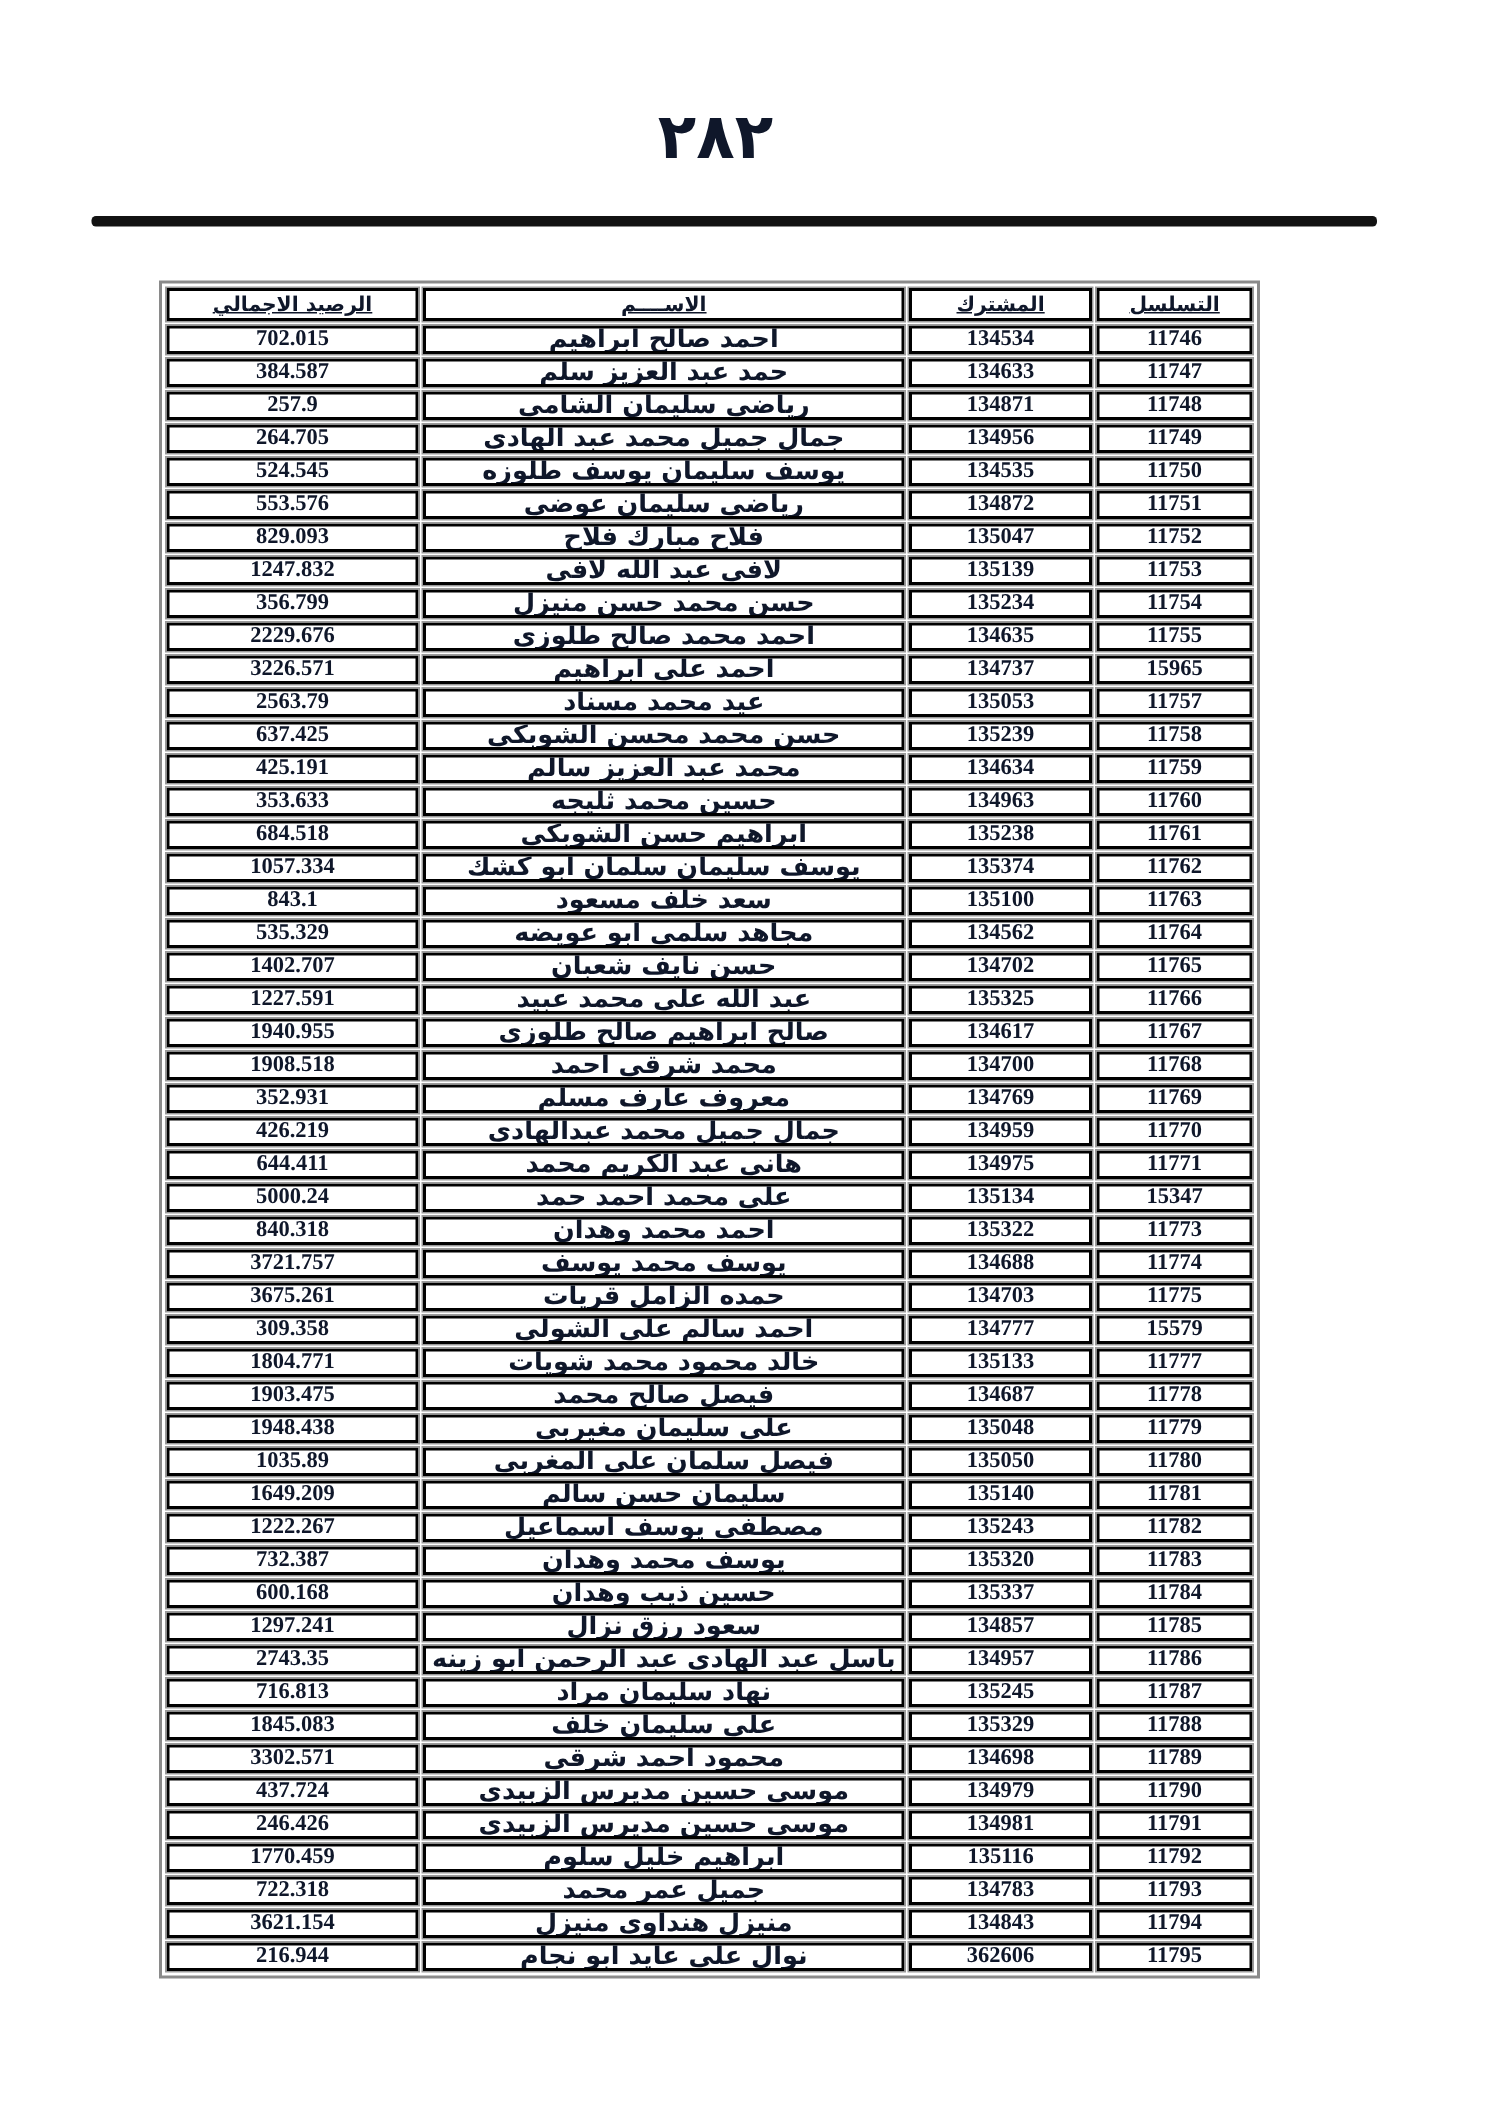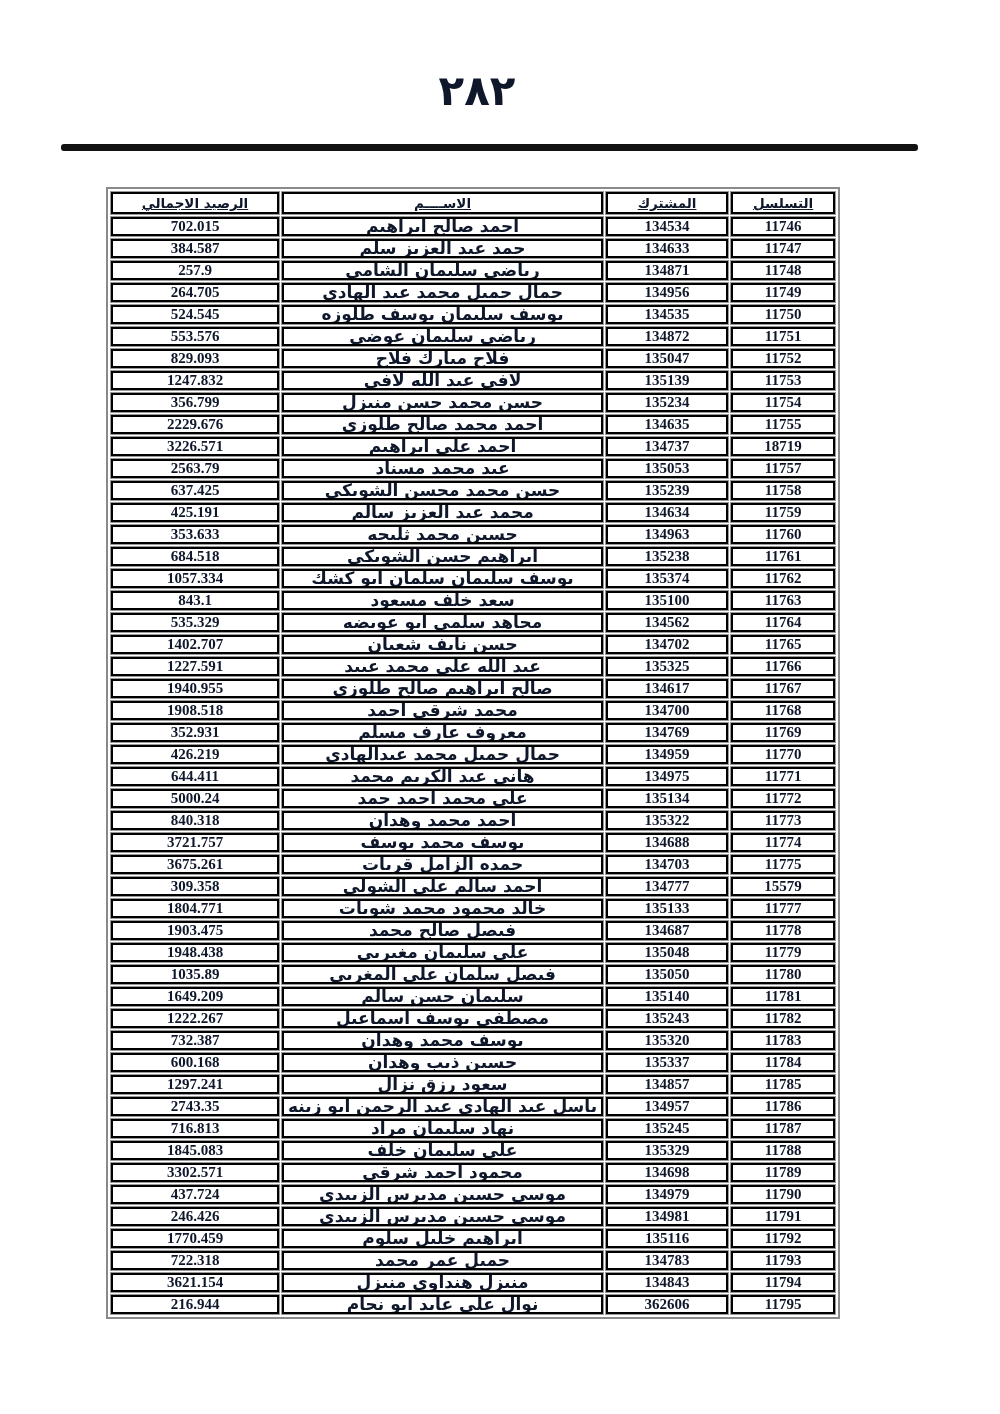--- a/index.html
+++ b/index.html
@@ -185,21 +185,21 @@
     <td class="name">حسن محمد حسن منيزل</td>
     <td class="num">356.799</td>
   </tr>
           <tr>
     <td class="num">11755</td>
     <td class="num">134635</td>
     <td class="name">احمد محمد صالح طلوزي</td>
     <td class="num">2229.676</td>
   </tr>
           <tr>
-    <td class="num">18719</td>
+    <td class="num">15965</td>
     <td class="num">134737</td>
     <td class="name">احمد علي ابراهيم</td>
     <td class="num">3226.571</td>
   </tr>
           <tr>
     <td class="num">11757</td>
     <td class="num">135053</td>
     <td class="name">عيد محمد مسناد</td>
     <td class="num">2563.79</td>
   </tr>
@@ -281,21 +281,21 @@
     <td class="name">جمال جميل محمد عبدالهادي</td>
     <td class="num">426.219</td>
   </tr>
           <tr>
     <td class="num">11771</td>
     <td class="num">134975</td>
     <td class="name">هاني عبد الكريم محمد</td>
     <td class="num">644.411</td>
   </tr>
           <tr>
-    <td class="num">11772</td>
+    <td class="num">15347</td>
     <td class="num">135134</td>
     <td class="name">علي محمد احمد حمد</td>
     <td class="num">5000.24</td>
   </tr>
           <tr>
     <td class="num">11773</td>
     <td class="num">135322</td>
     <td class="name">احمد محمد وهدان</td>
     <td class="num">840.318</td>
   </tr>

